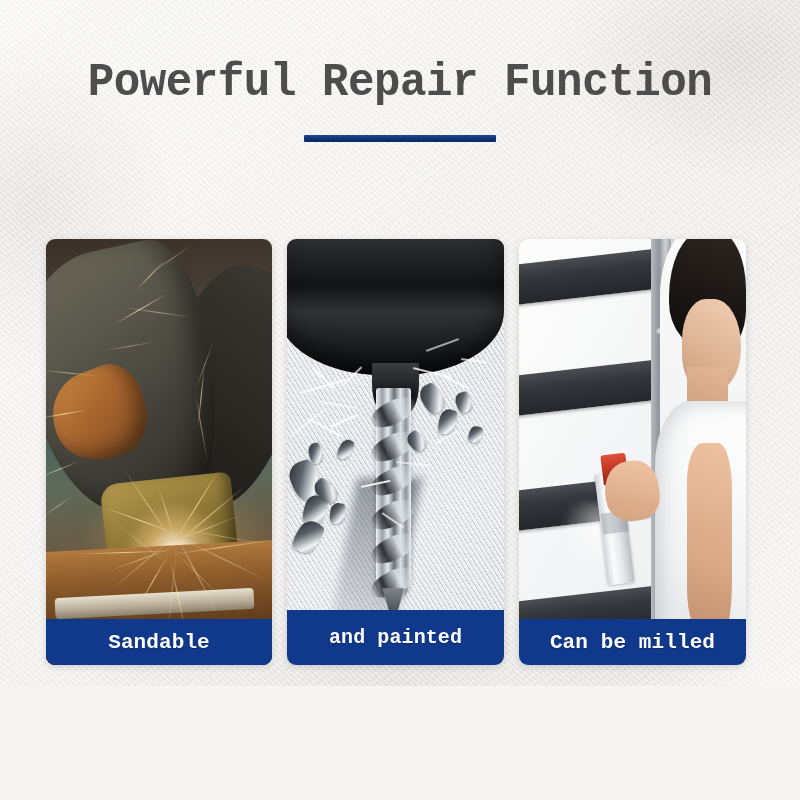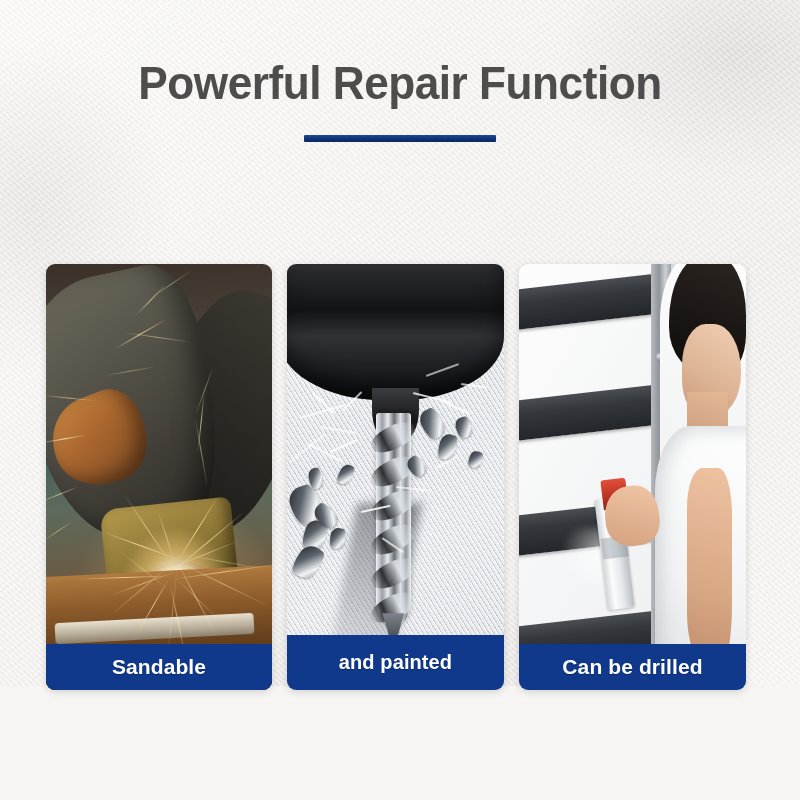--- a/index.html
+++ b/index.html
@@ -22,20 +22,21 @@
     inset: 0;
     width: 800px;
     height: 686px;
     background:
       radial-gradient(ellipse 260px 180px at 92% 8%, rgba(205,203,199,.55), transparent 70%),
       radial-gradient(ellipse 200px 240px at 4% 30%, rgba(208,206,202,.45), transparent 70%),
       radial-gradient(ellipse 300px 160px at 50% 99%, rgba(206,204,200,.40), transparent 72%),
       radial-gradient(ellipse 150px 120px at 20% 92%, rgba(210,208,204,.35), transparent 70%),
       radial-gradient(ellipse 180px 130px at 78% 95%, rgba(203,201,197,.40), transparent 70%),
       linear-gradient(135deg, #fbfaf9 0%, #f4f3f1 40%, #efeeec 70%, #f7f6f4 100%);
+    font-family: Liberation Mono, monospace;
   }
   #page::before {
     
     content: "";
     position: absolute;
     inset: 0;
     background-image:
       repeating-linear-gradient(42deg, rgba(255,255,255,.55) 0 2px, rgba(196,194,190,.12) 2px 4px),
       repeating-linear-gradient(-37deg, rgba(255,255,255,.35) 0 3px, rgba(190,188,184,.09) 3px 6px);
     opacity: .55;
@@ -64,21 +65,21 @@
     width: 192px;
     height: 7px;
     margin: 26px auto 0;
     background: linear-gradient(180deg, #1b4b96 0%, #0f3274 55%, #0b2a63 100%);
     border-radius: 1px;
   }
 
   
   .cards {
     position: absolute;
-    top: 264px;
+    top: 239px;
     left: 46px;
     width: 700px;
     height: 426px;
     display: flex;
     gap: 15px;
     z-index: 2;
   }
   .card {
     position: relative;
     height: 100%;
@@ -539,18 +540,18 @@
         <div class="p3-cap"></div>
         <div class="p3-hand"></div>
         <div class="p3-person"></div>
         <div class="p3-hair"></div>
         <div class="p3-face"></div>
         <div class="p3-neck"></div>
         <div class="p3-shirt"></div>
         <div class="p3-arm"></div>
       </div>
       <div class="caption caption-3">
-        <span class="cap-line">Can be drilled</span>
+        <span class="cap-line">Can be milled</span>
       </div>
     </div>
 
   </div>
 </div>
 
 </body></html>

